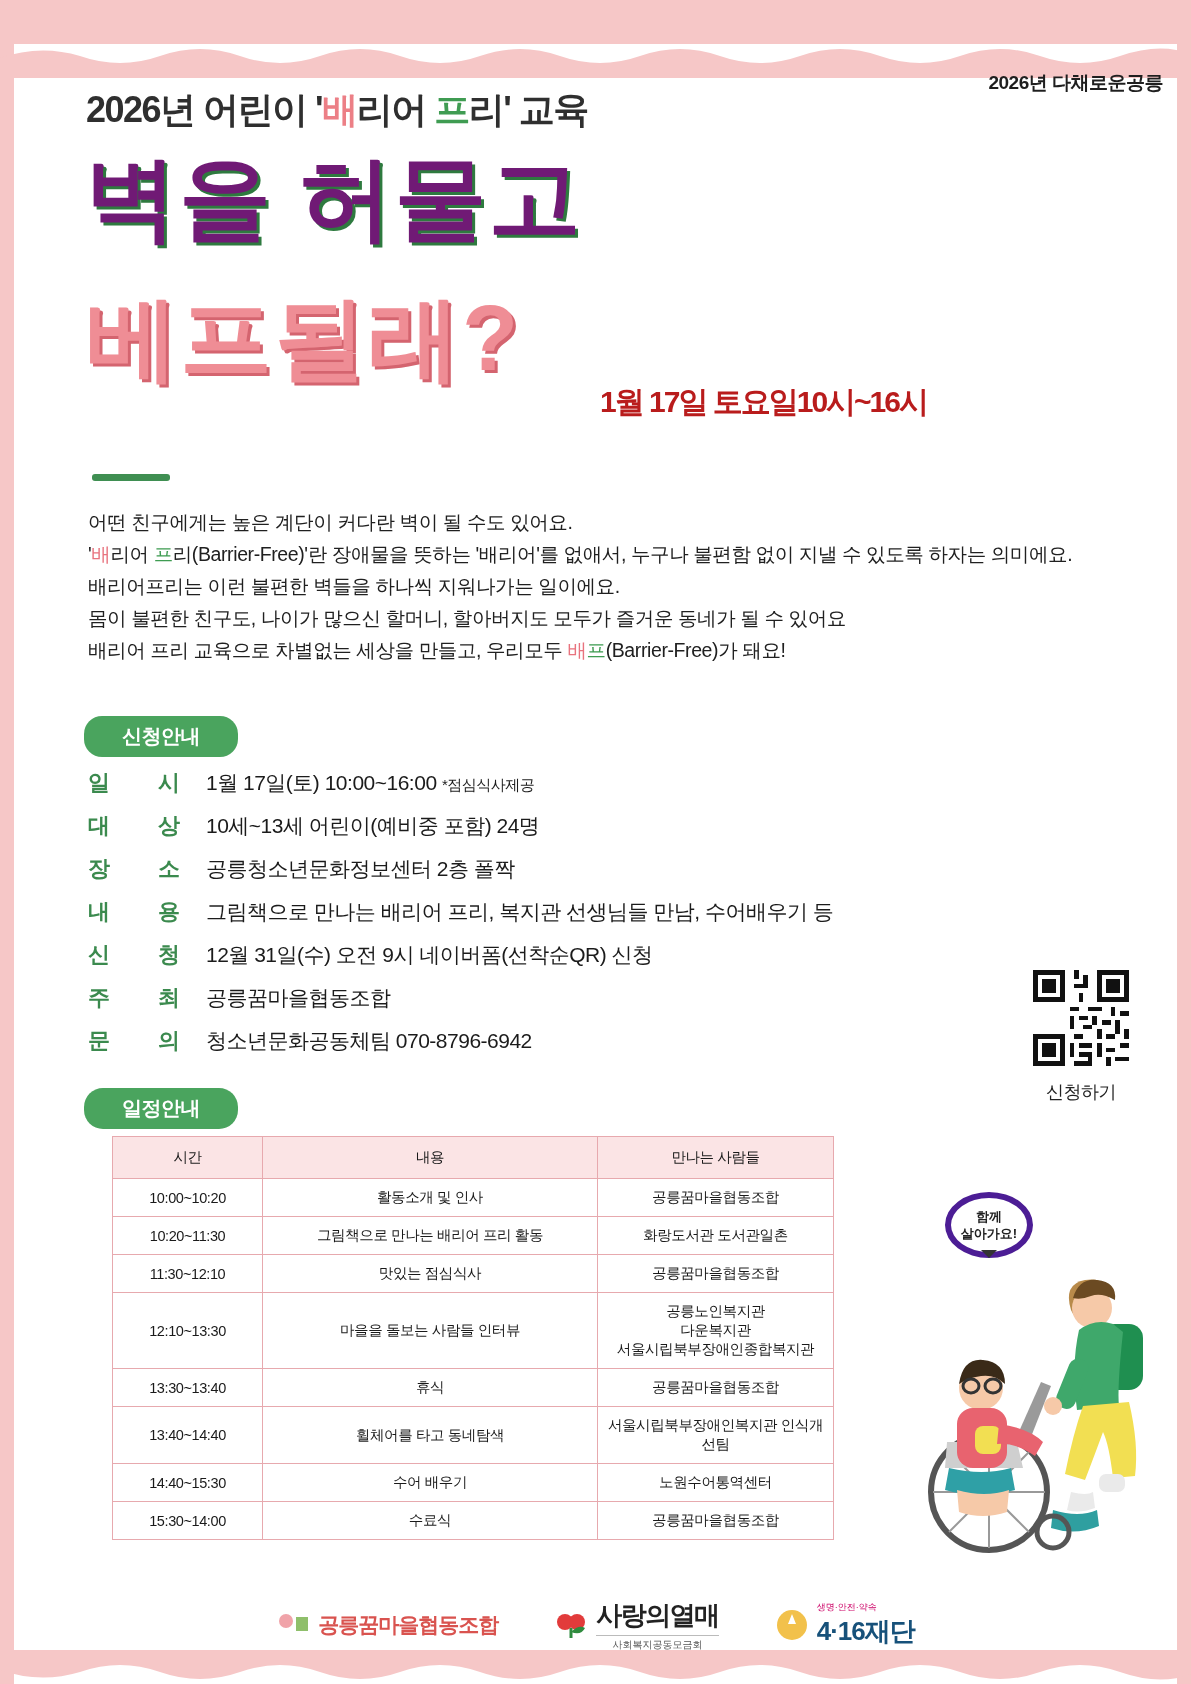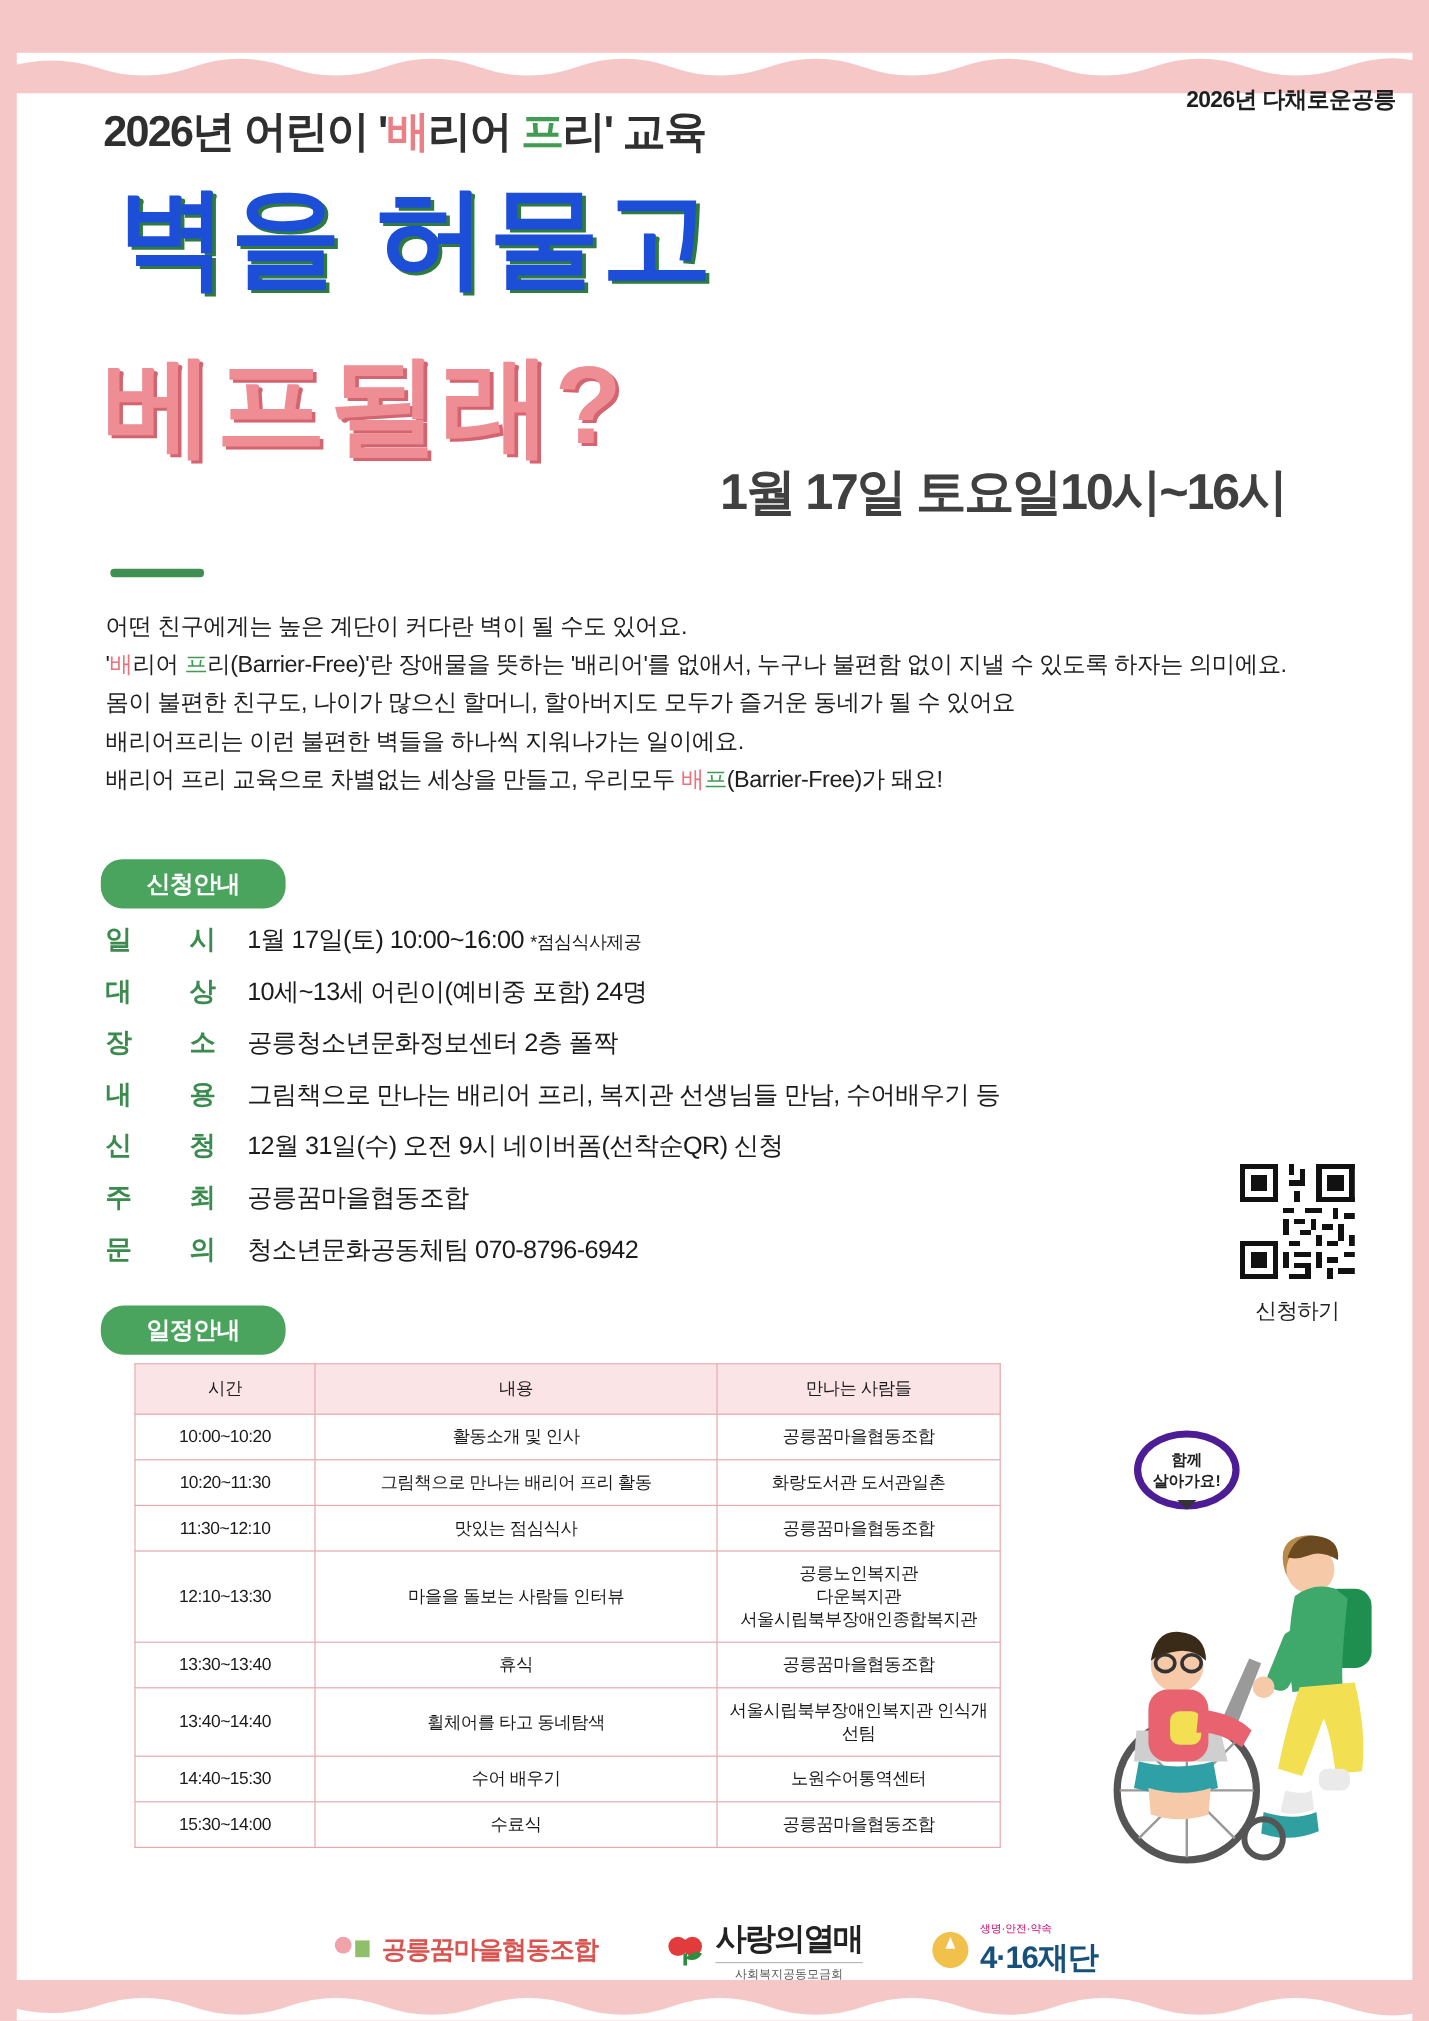--- a/index.html
+++ b/index.html
@@ -43,34 +43,34 @@
   }
   .kicker {
     position: absolute; left: 86px; top: 42px;
     font-size: 36px; font-weight: 900; color: #2f2f2f;
     letter-spacing: -1.5px; white-space: nowrap;
   }
   .kicker .pink { color: #ec7f86; }
   .kicker .green { color: #3f9c52; }
 
   .bigline1 {
-    position: absolute; left: 98px; top: 108px;
-    font-size: 92px; font-weight: 900; color: #1d4ed8;
+    position: absolute; left: 85px; top: 108px;
+    font-size: 92px; font-weight: 900; color: #701a75;
     letter-spacing: 2px; line-height: 1;
     text-shadow: 3px 3px 0 #2e7a3f;
   }
   .bigline2 {
     position: absolute; left: 86px; top: 248px;
     font-size: 92px; font-weight: 900; color: #ef8d95;
     letter-spacing: 2px; line-height: 1;
     text-shadow: 3px 3px 0 #d4646f;
   }
   .datebar {
     position: absolute; left: 600px; top: 338px;
-    font-size: 42px; font-weight: 900; color: #404040;
+    font-size: 30px; font-weight: 900; color: #b91c1c;
     letter-spacing: -2px; white-space: nowrap;
   }
   .greenrule {
     position: absolute; left: 92px; top: 430px;
     width: 78px; height: 7px; background: #3f8f52; border-radius: 3px;
   }
 
   
   .intro {
     position: absolute; left: 88px; top: 462px; width: 1010px;
@@ -170,22 +170,22 @@
     </div>
 
     <div class="bigline1">벽을 허물고</div>
     <div class="bigline2">베프될래?</div>
     <div class="datebar">1월 17일 토요일10시~16시</div>
     <div class="greenrule"></div>
 
     <div class="intro">
       <div>어떤 친구에게는 높은 계단이 커다란 벽이 될 수도 있어요.</div>
       <div><span>'</span><span class="pink">배</span><span>리어 </span><span class="green">프</span><span>리(Barrier-Free)'란 장애물을 뜻하는 '배리어'를 없애서, 누구나 불편함 없이 지낼 수 있도록 하자는 의미에요.</span></div>
+      <div>배리어프리는 이런 불편한 벽들을 하나씩 지워나가는 일이에요.</div>
       <div>몸이 불편한 친구도, 나이가 많으신 할머니, 할아버지도 모두가 즐거운 동네가 될 수 있어요</div>
-      <div>배리어프리는 이런 불편한 벽들을 하나씩 지워나가는 일이에요.</div>
       <div><span>배리어 프리 교육으로 차별없는 세상을 만들고, 우리모두 </span><span class="pink">배</span><span class="green">프</span><span>(Barrier-Free)가 돼요!</span></div>
     </div>
 
     <div class="pill apply">신청안내</div>
 
     <div class="infolist">
       <div class="inforow">
         <div class="infolabel">
             <span>일</span>
             <span>시</span>

